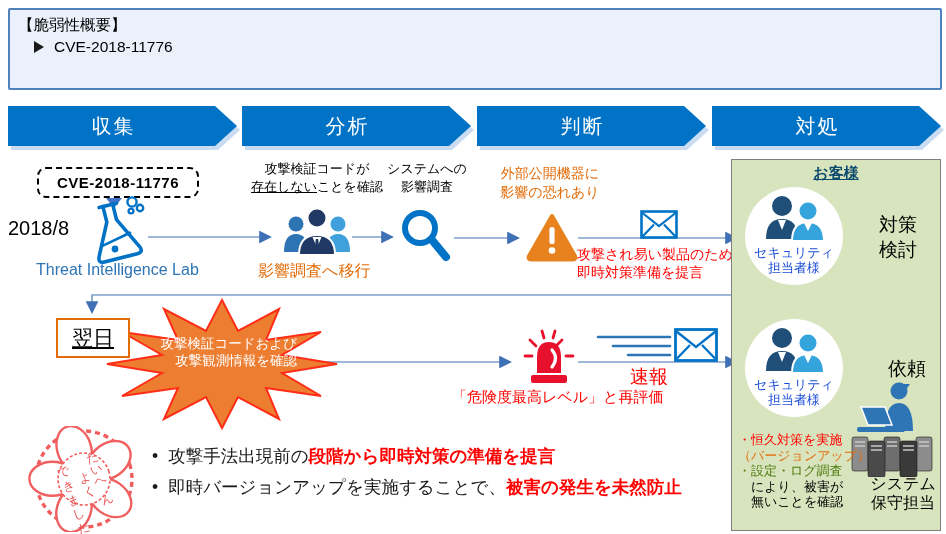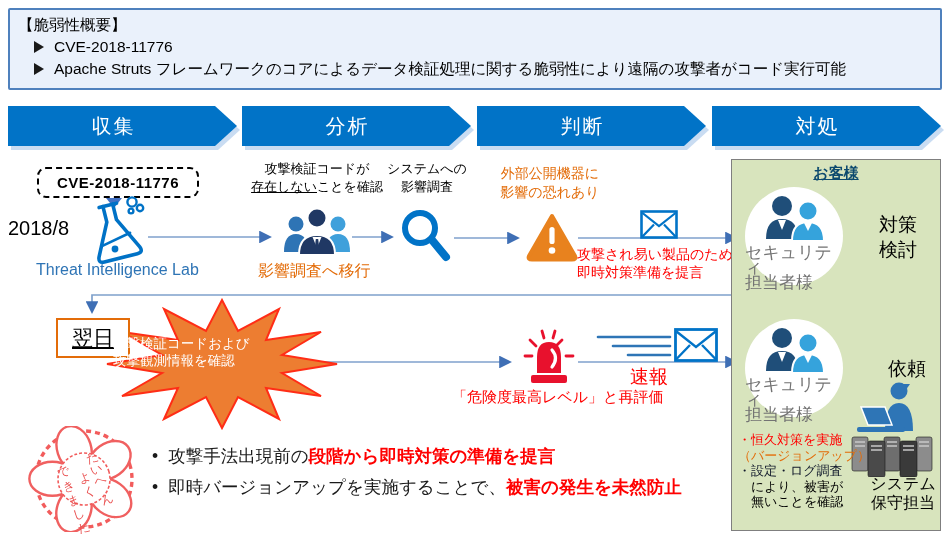--- a/index.html
+++ b/index.html
@@ -25,30 +25,30 @@
   .cve-box{left:37px;top:167px;width:158px;height:27px;background:#fff;border:2.5px dashed #000;border-radius:9px;display:flex;align-items:center;justify-content:center;font-weight:bold;font-size:15px;letter-spacing:.5px;}
   .cve-pointer{left:106px;top:198px;width:0;height:0;border-left:8px solid transparent;border-right:8px solid transparent;border-top:10px solid #4472C4;}
   .date-lbl{left:8px;top:217px;font-size:20px;color:#000;}
   .lab-lbl{left:36px;top:261px;font-size:16px;}
   .verify-lbl{left:250px;top:160px;width:134px;font-size:13px;line-height:18px;color:#000;}
   .impact-lbl{left:258px;top:261px;font-size:16px;}
   .system-lbl{left:386px;top:160px;width:82px;font-size:13px;line-height:18px;color:#000;}
   .warn-lbl{left:486px;top:164px;width:128px;font-size:14px;line-height:19px;}
   .advice-lbl{left:577px;top:246px;width:160px;font-size:14px;line-height:17.5px;}
   .nextday-box{left:56px;top:318px;width:70px;height:36px;background:#fff;border:2.5px solid #E36C09;display:flex;align-items:center;justify-content:center;font-size:21px;color:#000;z-index:3;text-decoration:underline;}
-  .burst-txt{left:113px;top:336px;width:184px;font-size:13.5px;line-height:16.5px;color:#fff;text-align:left;z-index:3;}
+  .burst-txt{left:113px;top:336px;width:184px;font-size:13.5px;line-height:16.5px;color:#fff;text-align:right;z-index:3;}
   .reeval-lbl{left:452px;top:388px;font-size:15px;}
   .flash-lbl{left:630px;top:364px;font-size:19px;}
   
   .customer-box{left:731px;top:159px;width:208px;height:370px;background:#D8E4BD;border:1.5px solid #7F7F7F;z-index:1;}
   .customer-title{position:absolute;left:0;top:4px;width:100%;text-align:center;font-size:15px;font-weight:bold;color:#0c4a6e;text-decoration:underline;}
   .person-circle{position:absolute;width:98px;height:98px;background:#fff;border-radius:50%;z-index:2;}
   .pc-1{left:13px;top:27px;}
   .pc-2{left:13px;top:159px;}
-  .pc-role{position:absolute;left:0;width:100%;text-align:left;font-size:17px;line-height:15px;color:#737373;}
+  .pc-role{position:absolute;left:0;width:100%;text-align:center;font-size:13px;line-height:15px;color:#1d4ed8;}
   .action-lbl{position:absolute;left:147px;top:52px;font-size:19px;line-height:25px;color:#000;}
   .request-lbl{position:absolute;left:156px;top:196px;font-size:19px;color:#000;}
   .request-arrow{position:absolute;left:164px;top:224px;width:0;height:0;border-left:7px solid transparent;border-right:7px solid transparent;border-top:10px solid #2E75B6;}
   .notes{position:absolute;left:6px;top:272px;width:120px;font-size:13px;line-height:15.5px;white-space:nowrap;}
   .maint-lbl{position:absolute;left:128px;top:314px;width:86px;text-align:center;font-size:16px;line-height:19px;color:#000;}
   
   .conclusion{left:152px;top:441px;font-size:17.5px;line-height:31px;color:#1a1a1a;white-space:nowrap;}
   .conclusion .redbold{color:#FF0000;font-weight:bold;}
   .conclusion .dot{margin-right:10px;}
   
@@ -64,24 +64,20 @@
 </head>
 <body>
 
 <div id="canvas">
 
   <div class="abs summary-box">
     <div class="summary-title">【脆弱性概要】</div>
     <div class="summary-line">
       <span class="tri-marker"></span>
       <span class="txt">CVE-2018-11776</span>
-    </div>
-    <div class="summary-line">
-      <span class="tri-marker"></span>
-      <span class="txt">Apache Struts フレームワークのコアによるデータ検証処理に関する脆弱性により遠隔の攻撃者がコード実行可能</span>
     </div>
   </div>
 
   <div class="abs chev-wrap" style="left:0;width:946px;">
     <div class="chev" style="left:8px">収集</div>
     <div class="chev" style="left:242px">分析</div>
     <div class="chev" style="left:477px">判断</div>
     <div class="chev" style="left:712px">対処</div>
   </div>
 
@@ -284,21 +280,21 @@
       </g>
     </svg>
     <div class="maint-lbl">
       <span>システム</span><br>
       <span>保守担当</span>
     </div>
 
     <div class="notes">
       <div style="color:#FF0000">・恒久対策を実施</div>
       <div style="color:#E36C09">（バージョンアップ）</div>
-      <div style="color:#0f172a">・設定・ログ調査</div>
+      <div style="color:#4d7c0f">・設定・ログ調査</div>
       <div style="color:#000">　により、被害が</div>
       <div style="color:#000000">　無いことを確認</div>
     </div>
   </div>
 
   <div class="abs stamp">
     <svg width="120" height="106" viewBox="0 0 120 106">
       <g transform="rotate(-18 60 53)">
         <circle cx="60" cy="53" r="48" fill="none" stroke="#F25C5C" stroke-width="3.4" stroke-dasharray="5 4"></circle>
         <g fill="#fff" stroke="#F06060" stroke-width="2.4">

